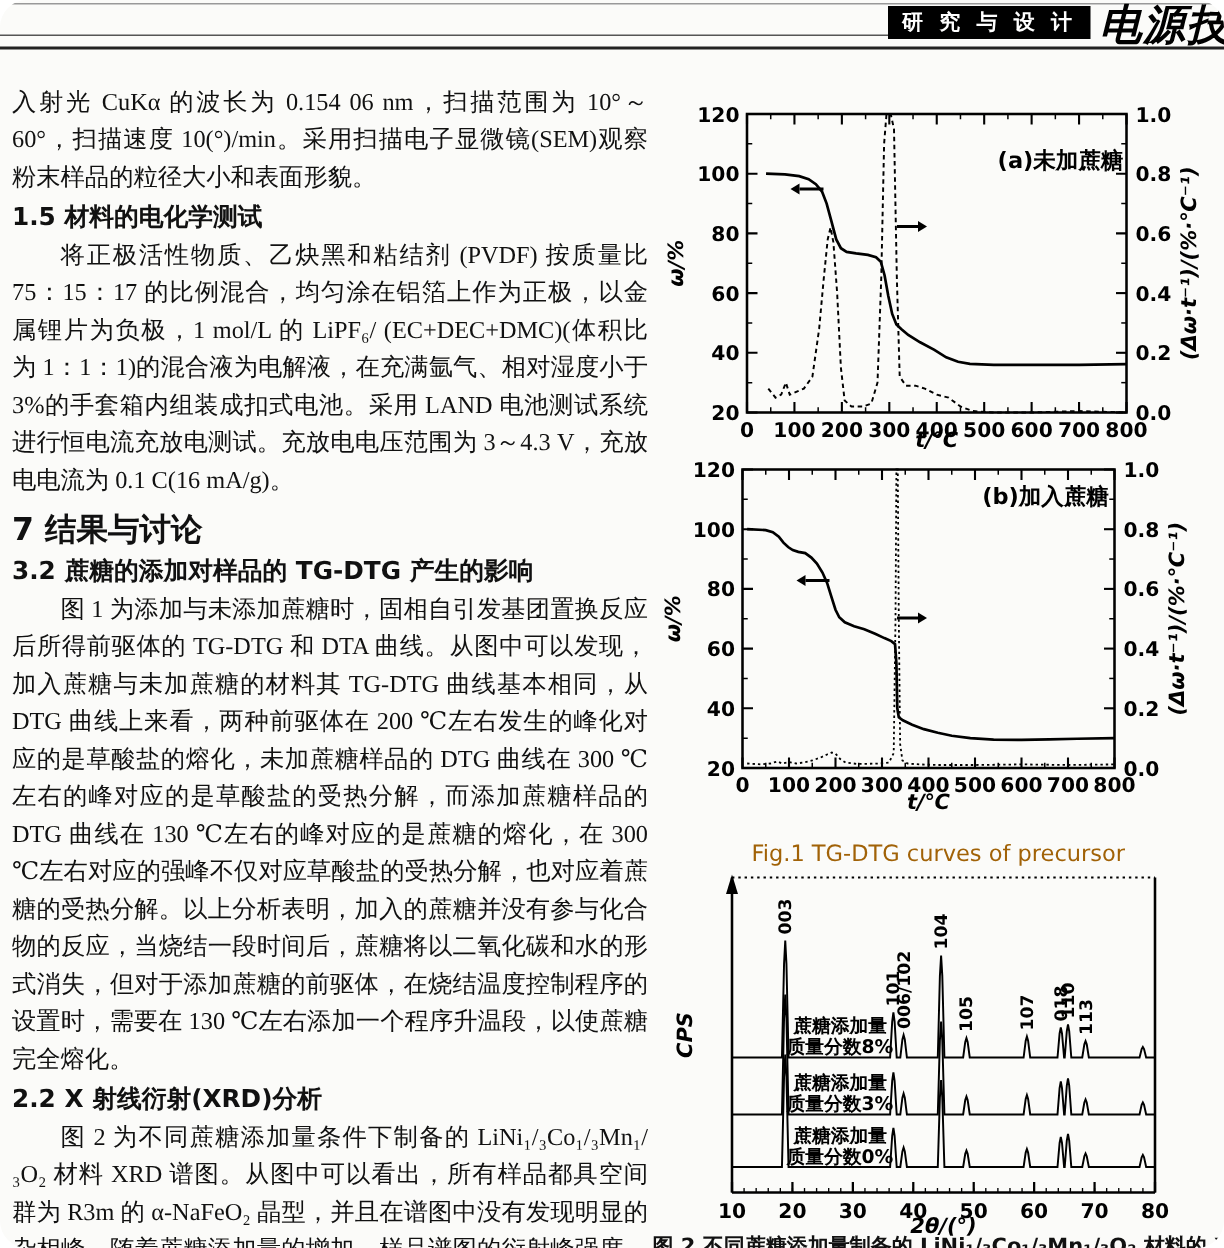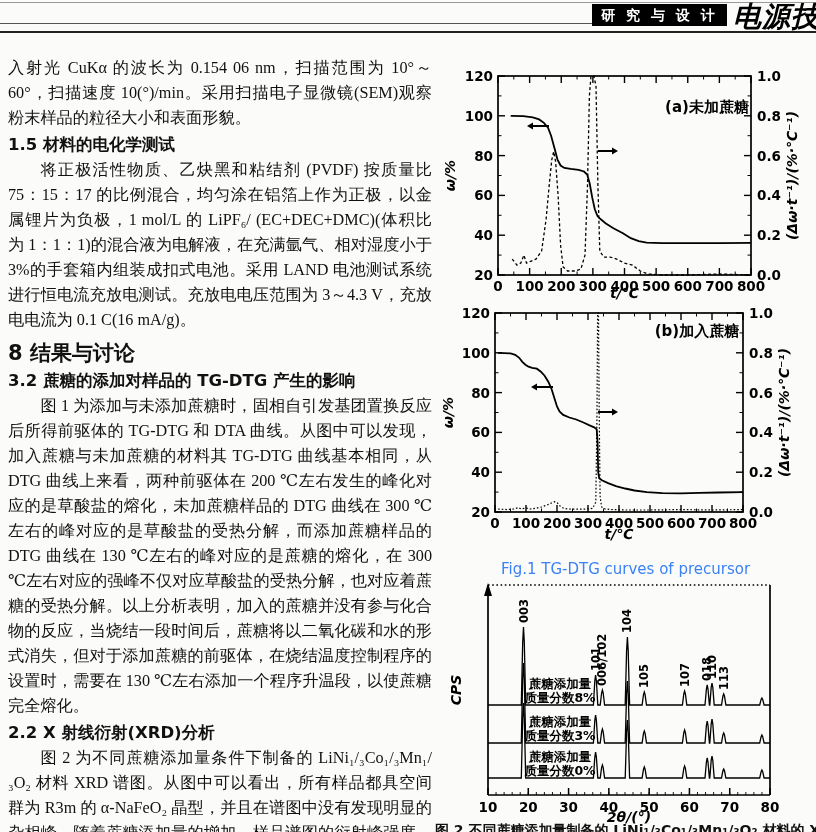--- a/index.html
+++ b/index.html
@@ -1,19 +1,20 @@
 <!DOCTYPE html>
 <html><head>
 <meta charset="utf-8">
 <style>
   html,body{margin:0;padding:0;}
   .page{
     position:relative; width:816px; height:832px; overflow:hidden;
     background:#fbfbf9; color:#111;
     font-family:"Liberation Serif","DejaVu Serif",serif;
+    border-radius:18px;
   }
   .rule{position:absolute; background:#444;}
   .rule-top{left:0; top:2px; width:816px; height:1px; background:#999;}
   .rule-mid{left:0; top:23px; width:592px; height:1px; background:#555;}
   .rule-bottom{left:0; top:31px; width:816px; height:2px; background:#222;}
   .section-box{
     position:absolute; left:592px; top:4px; width:135px; height:22px;
     background:#000; color:#fff; font-family:"DejaVu Sans",sans-serif;
     font-weight:bold; font-size:14px; line-height:22px; text-align:center;
     letter-spacing:3px;
@@ -43,21 +44,21 @@
   .fig{position:absolute; left:0;}
   #fig1a{top:19px;  width:381px; height:247px;}
   #fig1b{top:266px; width:381px; height:243px;}
   #fig2 {top:542px; width:381px; height:250px;}
   .caption-zh{
     position:absolute; left:0; width:381px; text-align:center;
     font-family:"DejaVu Sans",sans-serif; font-weight:bold; font-size:15px;
   }
   .caption-en{
     position:absolute; left:0; width:381px; text-align:center;
-    font-family:"DejaVu Sans",sans-serif; font-size:15px; color:#3b82f6;
+    font-family:"DejaVu Sans",sans-serif; font-size:15px; color:#a16207;
   }
   #cap1zh{top:500px;}
   #cap1en{top:524px;}
   #cap2zh{top:786px; font-size:14px; white-space:nowrap; overflow:hidden;}
   
   .tick{font-family:"DejaVu Sans",sans-serif; font-weight:bold; font-size:13.5px; fill:#000;}
   .axlbl{font-family:"DejaVu Sans",sans-serif; font-weight:bold; font-style:italic; font-size:14px; fill:#000;}
   .panel{font-family:"DejaVu Sans",sans-serif; font-weight:bold; font-size:15px; fill:#000;}
   .pklbl{font-family:"DejaVu Sans",sans-serif; font-weight:bold; font-size:11.5px; fill:#000;}
   .trlbl{font-family:"DejaVu Sans",sans-serif; font-weight:bold; font-size:12.5px; fill:#000;}
@@ -69,21 +70,21 @@
   <div class="rule rule-top"></div>
   <div class="rule rule-mid"></div>
   <div class="section-box">研 究 与 设 计</div>
   <div class="journal">电源技</div>
   <div class="rule rule-bottom"></div>
 
   <div class="left-col">
     <p class="body-text">入射光 CuKα 的波长为 0.154 06 nm，扫描范围为 10°～60°，扫描速度 10(°)/min。采用扫描电子显微镜(SEM)观察粉末样品的粒径大小和表面形貌。</p>
     <h3>1.5 材料的电化学测试</h3>
     <p class="body-text indent">将正极活性物质、乙炔黑和粘结剂 (PVDF) 按质量比 75：15：17 的比例混合，均匀涂在铝箔上作为正极，以金属锂片为负极，1 mol/L 的 LiPF₆/ (EC+DEC+DMC)(体积比为 1：1：1)的混合液为电解液，在充满氩气、相对湿度小于 3%的手套箱内组装成扣式电池。采用 LAND 电池测试系统进行恒电流充放电测试。充放电电压范围为 3～4.3 V，充放电电流为 0.1 C(16 mA/g)。</p>
-    <h2>8  结果与讨论</h2>
+    <h2>7  结果与讨论</h2>
     <h3>3.2 蔗糖的添加对样品的 TG-DTG 产生的影响</h3>
     <p class="body-text indent">图 1 为添加与未添加蔗糖时，固相自引发基团置换反应后所得前驱体的 TG-DTG 和 DTA 曲线。从图中可以发现，加入蔗糖与未加蔗糖的材料其 TG-DTG 曲线基本相同，从 DTG 曲线上来看，两种前驱体在 200 ℃左右发生的峰化对应的是草酸盐的熔化，未加蔗糖样品的 DTG 曲线在 300 ℃左右的峰对应的是草酸盐的受热分解，而添加蔗糖样品的 DTG 曲线在 130 ℃左右的峰对应的是蔗糖的熔化，在 300 ℃左右对应的强峰不仅对应草酸盐的受热分解，也对应着蔗糖的受热分解。以上分析表明，加入的蔗糖并没有参与化合物的反应，当烧结一段时间后，蔗糖将以二氧化碳和水的形式消失，但对于添加蔗糖的前驱体，在烧结温度控制程序的设置时，需要在 130 ℃左右添加一个程序升温段，以使蔗糖完全熔化。</p>
     <h3>2.2 X 射线衍射(XRD)分析</h3>
     <p class="body-text indent">图 2 为不同蔗糖添加量条件下制备的 LiNi₁/₃Co₁/₃Mn₁/₃O₂ 材料 XRD 谱图。从图中可以看出，所有样品都具空间群为 R3m 的 α-NaFeO₂ 晶型，并且在谱图中没有发现明显的杂相峰。随着蔗糖添加量的增加，样品谱图的衍射峰强度、尖锐度都有一定提高，说明材料结晶度增加。(006)/ (012) 和(018)/(110)两对峰的分裂程度也随蔗糖添加量的增加而略有增大。</p>
   </div>
 
   <div class="right-col">
     <svg id="fig1a" class="fig" viewBox="0 0 381 247">
         <rect x="63" y="21" width="253" height="199" fill="none" stroke="#000" stroke-width="1.7"></rect>
         <line x1="63" y1="220" x2="63" y2="213" stroke="#000" stroke-width="1.4"></line>

